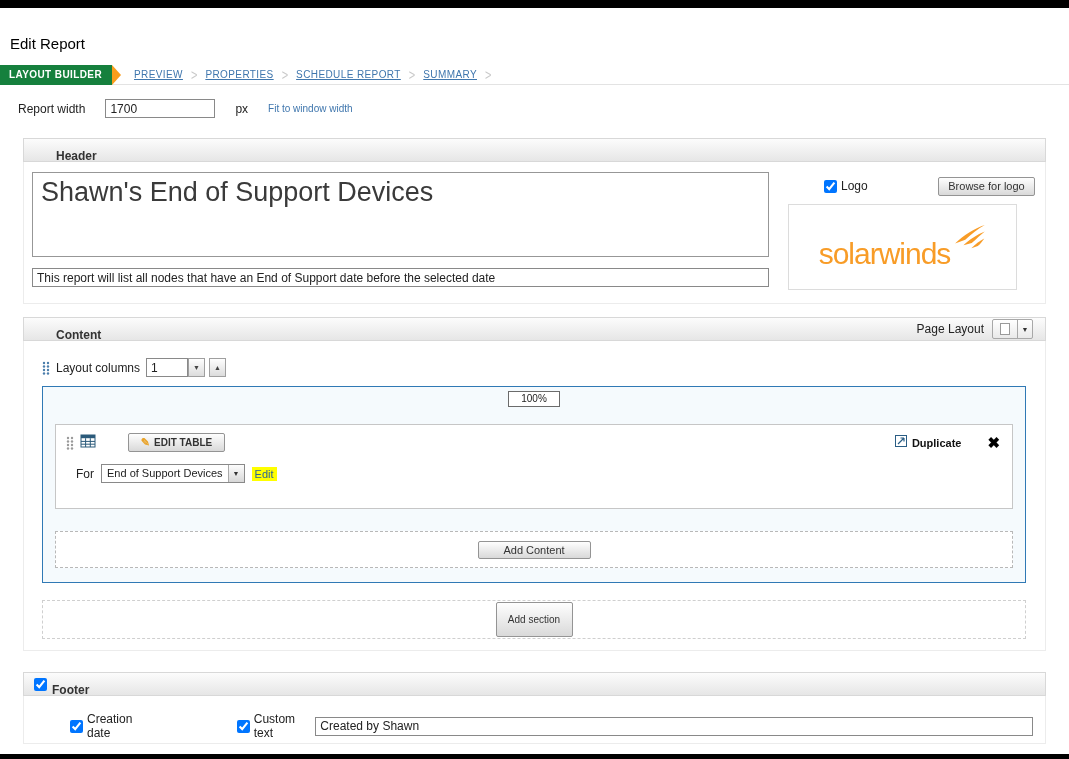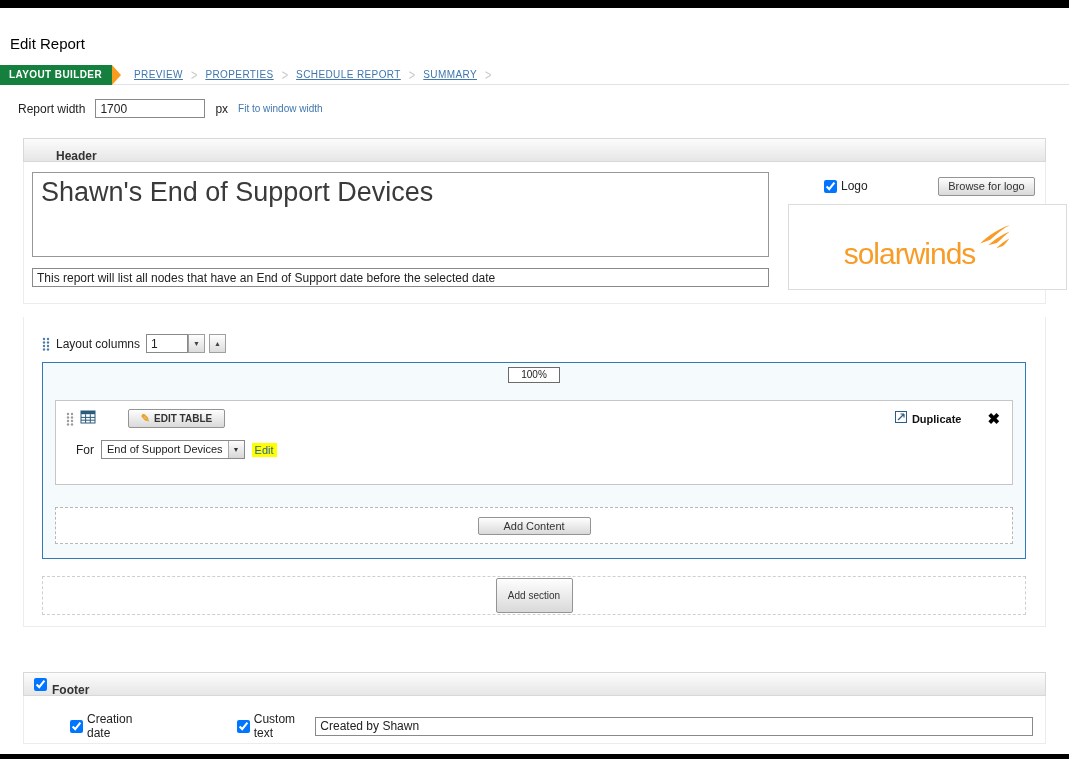--- a/index.html
+++ b/index.html
@@ -19,21 +19,21 @@
   .tab-active { position:relative; height:20px; line-height:20px; background:#15803d; color:#fff;
                 font-size:10px; font-weight:bold; padding:0 10px 0 9px; letter-spacing:.4px; }
   .tab-active::after { content:""; position:absolute; right:-9px; top:0; width:0; height:0;
                 border-left:9px solid #f99d1c; border-top:10px solid transparent; border-bottom:10px solid transparent; }
   .tab-link { font-size:10px; color:#3f76ad; text-decoration:underline; letter-spacing:.4px;
               margin:0 8px; cursor:pointer; white-space:nowrap; }
   .tab-link:first-of-type { margin-left:22px; }
   .tab-sep { color:#c9c9c9; font-size:11px; transform:scaleY(1.3); }
 
   
-  .rw-row { position:absolute; top:99px; left:18px; display:flex; align-items:center; gap:10px; }
+  .rw-row { position:absolute; top:99px; left:18px; display:flex; align-items:center; gap:20px; }
   input.text { border:1px solid #898989; height:19px; font-family:"Liberation Sans",sans-serif;
                font-size:12px; padding:1px 4px; background:#fff; color:#222; }
   .rw-input { width:110px; }
   .link { color:#3f76ad; font-size:10px; cursor:pointer; text-decoration:none; }
 
   
   .section { position:absolute; left:23px; width:1023px; }
   .section-bar { height:24px; background:linear-gradient(#fcfcfc,#e6e6e6); border:1px solid #d8d8d8;
                  display:flex; align-items:center; }
   .bar-title { font-weight:bold; font-size:12px; color:#333; margin-left:32px;margin-top:12px; }
@@ -48,21 +48,21 @@
 
   .logo-controls { position:absolute; left:764px; top:14px; width:247px; }
   .logo-row { display:flex; align-items:center; justify-content:space-between; height:20px; }
   .cb-label { display:flex; align-items:center; gap:4px; font-size:12px; color:#222;padding-left:36px; }
   input[type="checkbox"] { width:13px; height:13px; margin:0; }
   .btn { display:inline-flex; align-items:center; justify-content:center; gap:4px;
          border:1px solid #949494; background:linear-gradient(#fefefe,#d9d9d9);
          font-family:"Liberation Sans",sans-serif; font-size:11px; color:#333;
          border-radius:2px; cursor:pointer; white-space:nowrap; }
   .browse-btn { width:97px; height:19px; }
-  .logo-box { margin-top:8px; width:279px; height:86px; border:1px solid #dcdcdc; background:#fff;
+  .logo-box { margin-top:8px; width:229px; height:86px; border:1px solid #dcdcdc; background:#fff;
               display:flex; align-items:center; justify-content:center; }
   .sw-logo { color:#f89c27; font-size:30px; letter-spacing:-1px; display:flex; align-items:flex-end; }
   .sw-flame { margin-left:2px; margin-bottom:14px; }
 
   #content-section { top:317px; }
   #content-body { height:310px; }
   .pl-wrap { margin-left:auto; margin-right:12px; display:flex; align-items:center; gap:8px; }
   .pl-label { font-size:12px; color:#222; }
   .split-btn { display:flex; height:20px; border:1px solid #a8a8a8; border-radius:2px;
                background:linear-gradient(#fff,#e9e9e9); cursor:pointer; }
@@ -166,20 +166,32 @@
                 <path d="M34.5 15.5 C29.5 18 24.5 22 20.5 26 L27.5 23.8 C30.5 21 32.8 18 34.5 15.5 Z" fill="#f89c27"></path>
               </svg>
             </span>
           </div>
         </div>
       </div>
     </div>
   </div>
 
   <div class="section" id="content-section">
+    <div class="section-bar">
+      <span class="bar-title">Content</span>
+      <div class="pl-wrap">
+        <span class="pl-label">Page Layout</span>
+        <div class="split-btn">
+          <span class="split-main">
+              <span class="sq"></span>
+            </span>
+          <span class="split-arrow">▼</span>
+        </div>
+      </div>
+    </div>
     <div class="section-body" id="content-body">
 
       <div class="lc-row">
         <span class="handle" style="color:#4a7dab;">
           <svg width="8" height="14" viewBox="0 0 8 14">
             <circle cx="2" cy="2" r="1.2" fill="currentColor"></circle>
               <circle cx="6" cy="2" r="1.2" fill="currentColor"></circle>
             <circle cx="2" cy="5.5" r="1.2" fill="currentColor"></circle>
               <circle cx="6" cy="5.5" r="1.2" fill="currentColor"></circle>
             <circle cx="2" cy="9" r="1.2" fill="currentColor"></circle>

